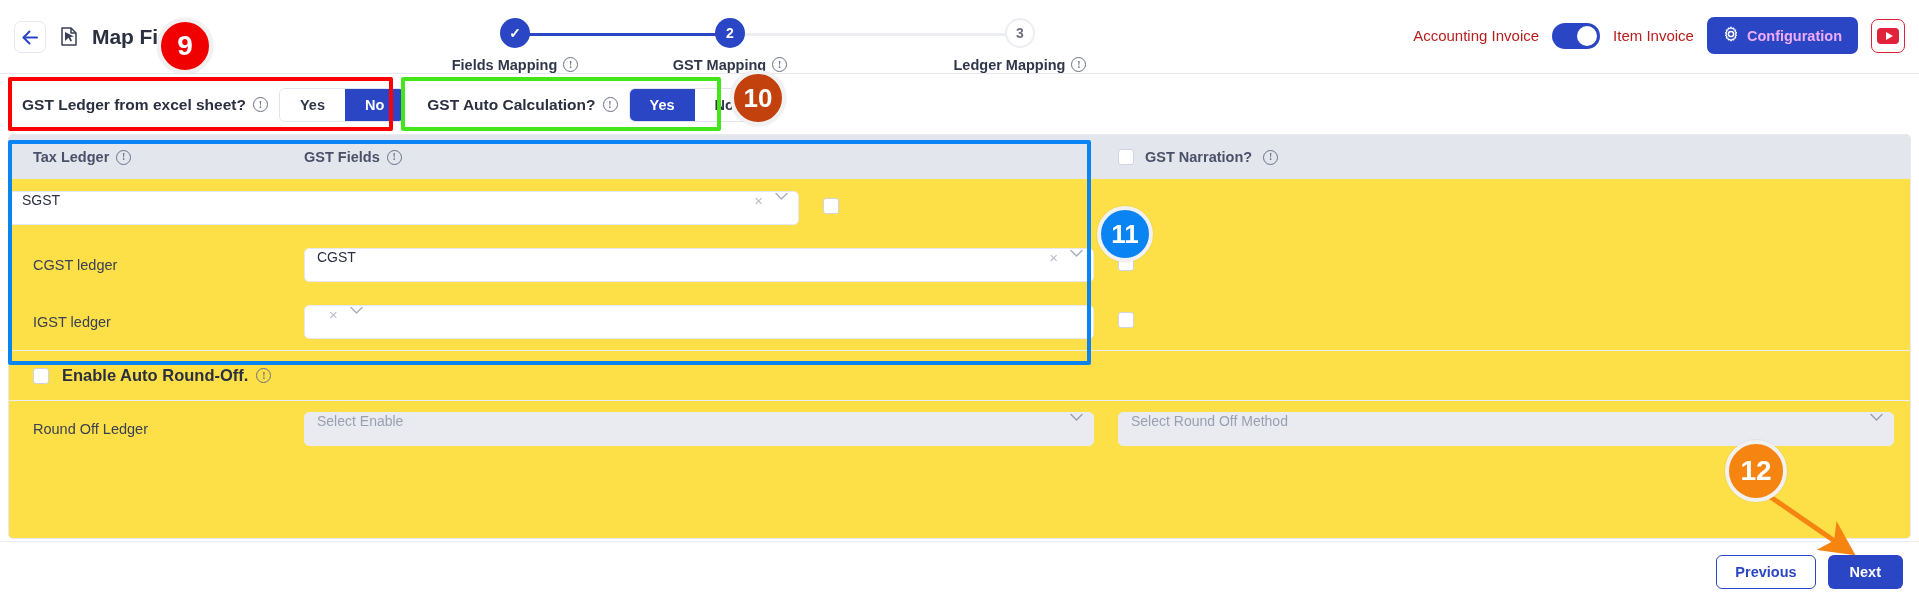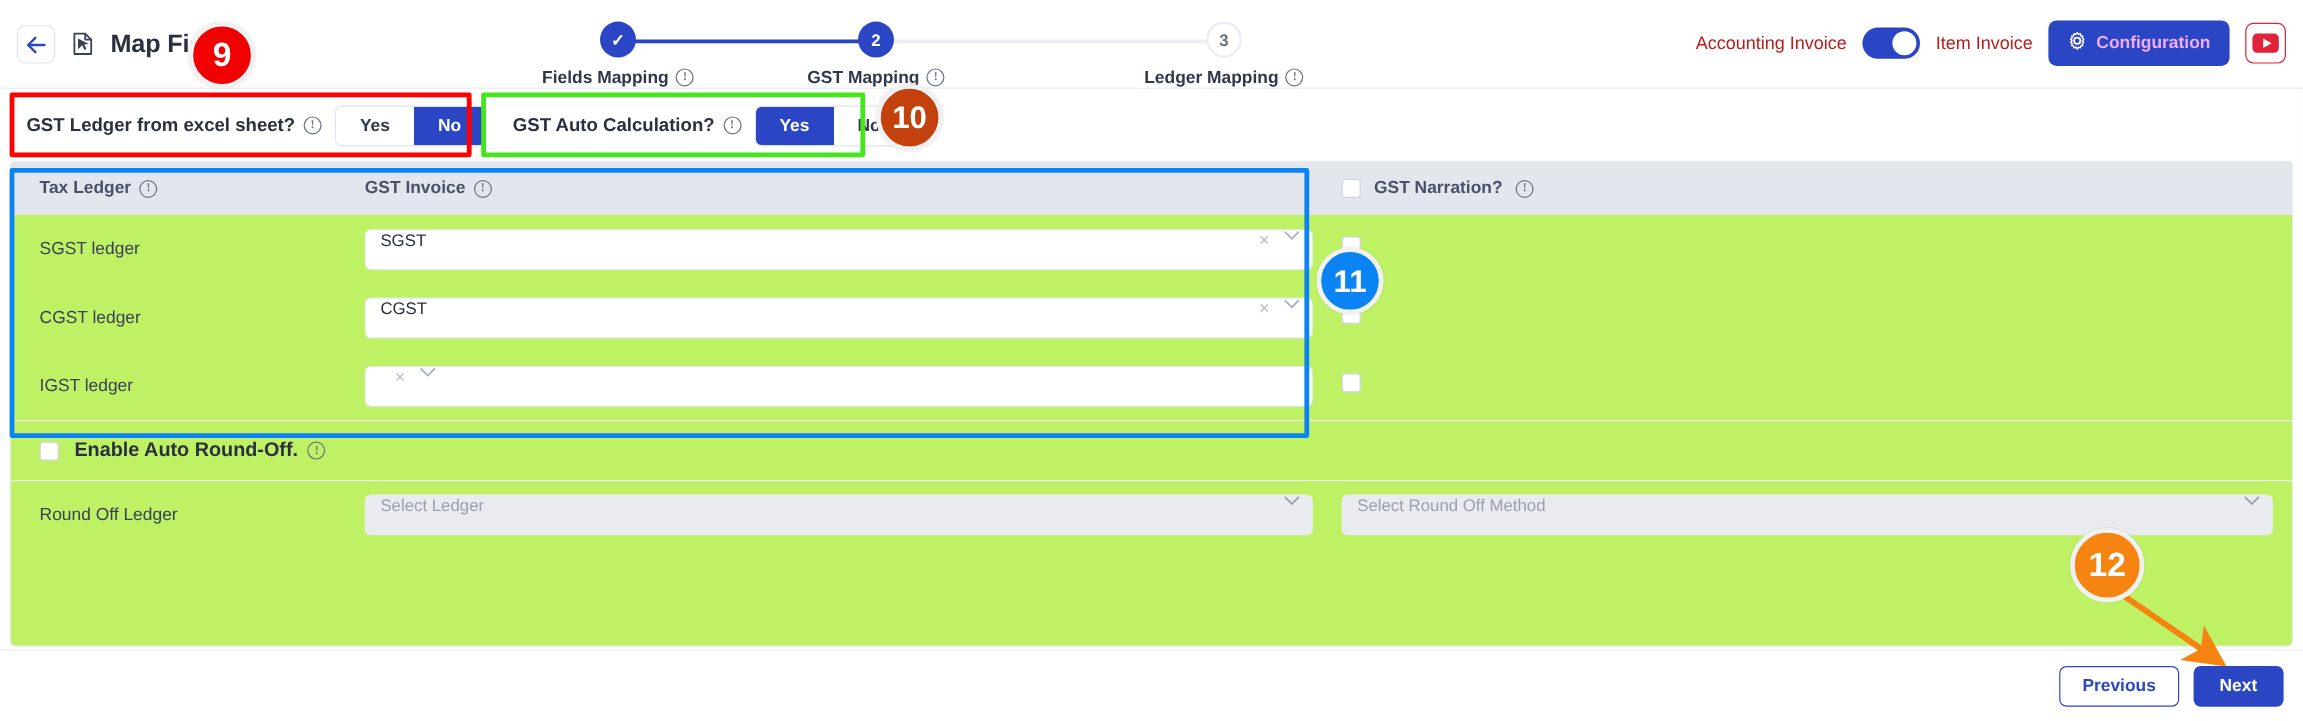--- a/index.html
+++ b/index.html
@@ -118,21 +118,21 @@
   }
   .yn > div {
     padding: 8px 20px; font-size: 14.5px; font-weight: 700; cursor: pointer;
     background: #fff; color: #31374a; min-width: 58px; text-align:center;
   }
   .yn > div.on { background: #2a46c4; color: #fff; }
 
   
   .panel {
     position: absolute; top: 134px; left: 8px; right: 8px; bottom: 62px;
-    background: #bef264; border: 1px solid #e8eaf0; border-radius: 5px; overflow: hidden;
+    background: #fde047; border: 1px solid #e8eaf0; border-radius: 5px; overflow: hidden;
   }
   .grid-head {
     display: flex; height: 44px; background: #e4e6ed; align-items: center;
   }
   .gh {
     font-size: 14.5px; font-weight: 700; color: #4a5068;
     display: flex; align-items: center; gap: 7px;
   }
   .gh-taxledger { width: 295px; padding-left: 24px; }
   .gh-gstledger { flex: 0 0 796px; }
@@ -324,32 +324,31 @@
   <div class="opt-frame frame-green" style="top:77px;"></div>
 
   <div class="panel">
 
     <div class="grid-head">
       <div class="gh gh-taxledger">
         <span>Tax Ledger</span>
         <span class="info">!</span>
       </div>
       <div class="gh gh-gstledger">
-        <span>GST Invoice</span>
+        <span>GST Fields</span>
         <span class="info">!</span>
       </div>
       <div class="gh gh-narration">
         <span class="cbox"></span>
         <span>GST Narration?</span>
         <span class="info">!</span>
       </div>
     </div>
 
     <div class="row">
-      <div class="row-label">SGST ledger</div>
       <div class="row-select">
         <div class="select">
           <span class="val">SGST</span>
           <span class="clear">×</span>
           <span class="chev">
             <svg width="13" height="9" viewBox="0 0 13 9">
                 <path d="M1 1.5 L6.5 7 L12 1.5" stroke="#aab0bf" stroke-width="1.5" fill="none" stroke-linecap="round"></path>
               </svg>
           </span>
         </div>
@@ -399,21 +398,21 @@
       <span class="roundoff-title">
         <span>Enable Auto Round-Off.</span>
         <span class="info">!</span>
       </span>
     </div>
 
     <div class="roundoff-row">
       <div class="row-label">Round Off Ledger</div>
       <div class="row-select">
         <div class="select disabled">
-          <span class="val">Select Ledger</span>
+          <span class="val">Select Enable</span>
           <span class="chev">
             <svg width="13" height="9" viewBox="0 0 13 9">
                 <path d="M1 1.5 L6.5 7 L12 1.5" stroke="#9aa0b0" stroke-width="1.5" fill="none" stroke-linecap="round"></path>
               </svg>
           </span>
         </div>
       </div>
       <div class="row-right" style="padding-right:16px;">
         <div class="select disabled">
           <span class="val">Select Round Off Method</span>

